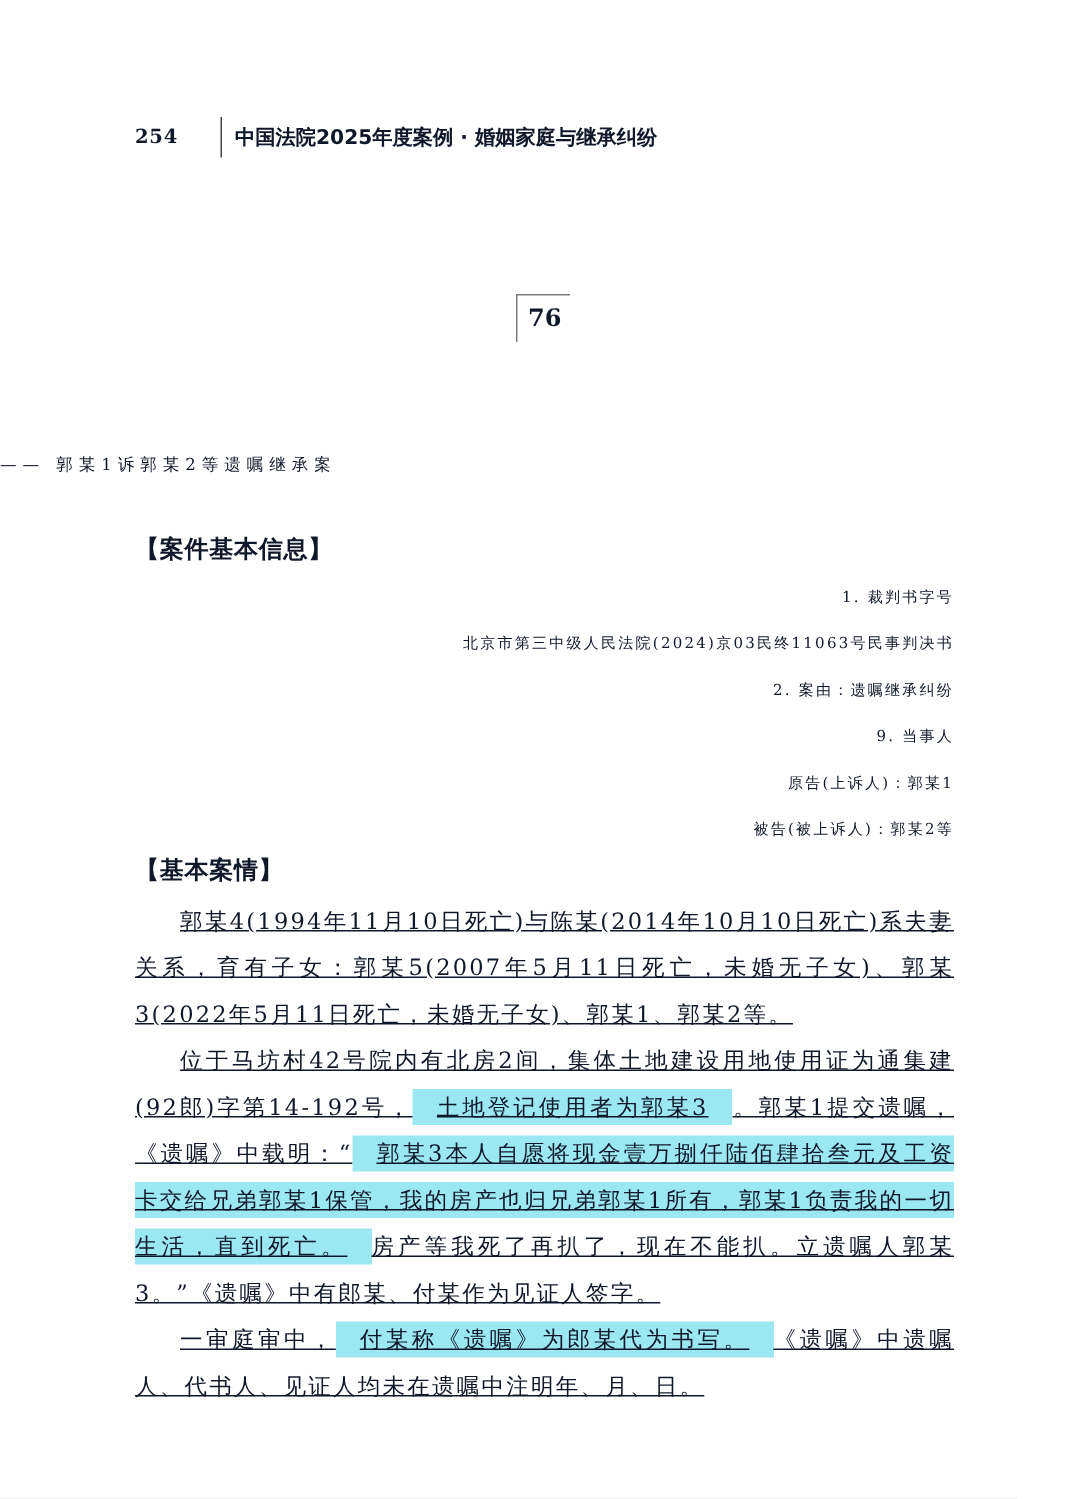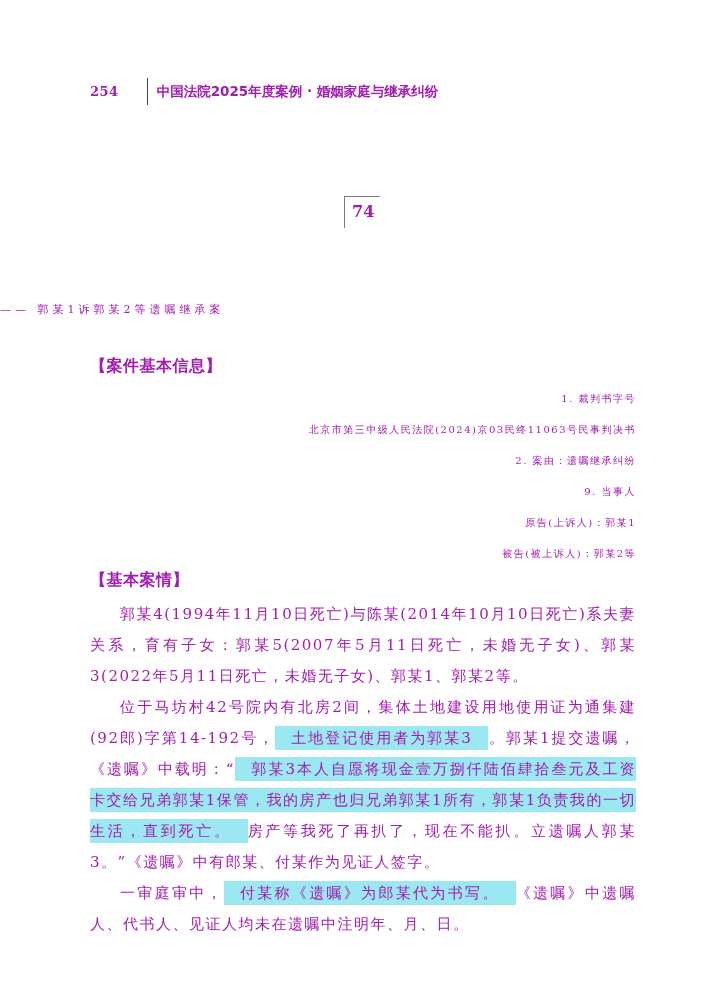--- a/index.html
+++ b/index.html
@@ -2,21 +2,21 @@
 <html><head>
 <meta charset="utf-8">
 <style>
   html, body { margin: 0; padding: 0; background: #e8e8e8; }
   .page {
     position: relative;
     width: 722px;
     height: 999px;
     margin: 0 auto;
     background: #ffffff;
-    color: #a21caf;
+    color: #0f172a;
     font-family: "DejaVu Serif", serif;
     overflow: hidden;
   }
 
   
   .running-header {
     position: absolute;
     top: 78px; left: 90px;
     display: flex;
     align-items: center;
@@ -98,37 +98,38 @@
 
   
   .body-text {
     position: absolute;
     top: 599px; left: 90px;
     width: 546px;
     font-size: 15px;
     line-height: 31px;
     letter-spacing: 1.5px;
     text-align: justify;
+    text-decoration: underline;
   }
   .para { margin: 0; text-indent: 2em; }
   .hl { padding: 3px 16px; }
 </style>
 </head>
 <body>
 
 <div class="page">
 
   <div class="running-header">
     <span class="page-num">254</span>
     <span class="header-rule"></span>
     <span class="book-title">中国法院2025年度案例 · 婚姻家庭与继承纠纷</span>
   </div>
 
   <div class="case-no">
-    <span>74</span>
+    <span>76</span>
   </div>
 
   <div class="subtitle">—— 郭某1诉郭某2等遗嘱继承案</div>
 
   <h2 class="sec-h sec-h-1">【案件基本信息】</h2>
 
   <div class="info-list">
     <div class="info-line">1. 裁判书字号</div>
     <div class="info-line">北京市第三中级人民法院(2024)京03民终11063号民事判决书</div>
     <div class="info-line">2. 案由：遗嘱继承纠纷</div>

